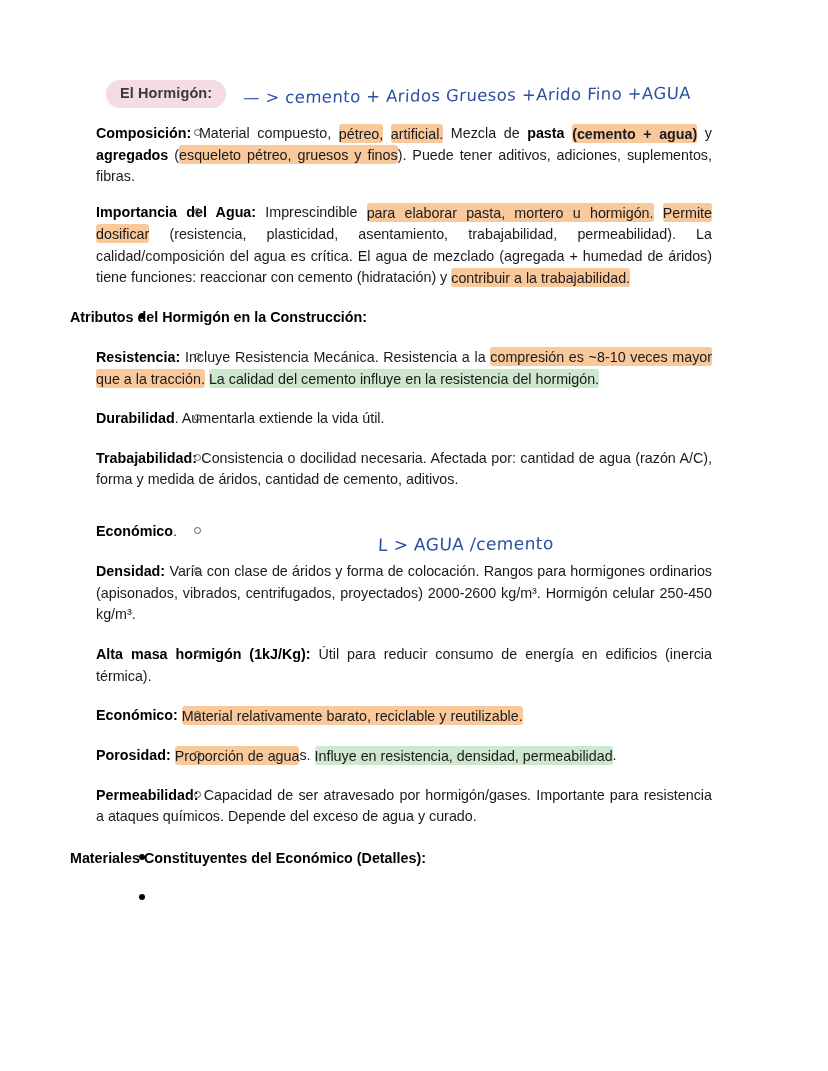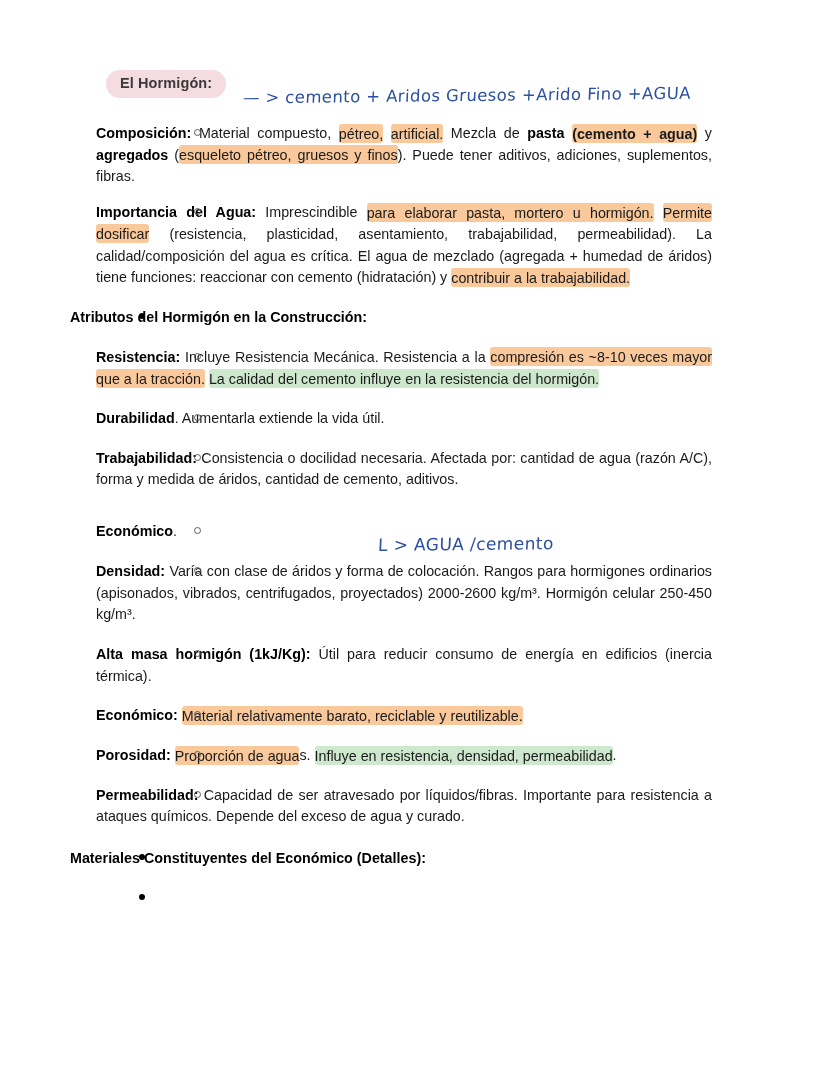--- a/index.html
+++ b/index.html
@@ -19,21 +19,21 @@
   .page {
     position: absolute;
     inset: 0;
     background: #ffffff;
   }
 
   
   .title-row {
     position: absolute;
     left: 0;
-    top: 70px;
+    top: 80px;
     width: 828px;
     height: 34px;
   }
   .title-badge {
     position: absolute;
     left: 106px;
     top: 0;
     padding: 6px 14px 7px 14px;
     background: #f5dbe2;
     border-radius: 14px;
@@ -217,21 +217,21 @@
         <p class="para nojust"><b>Económico:</b><span> </span><mark class="hl-orange">Material relativamente barato, reciclable y reutilizable.</mark></p>
       </li>
 
       <li class="item lvl2 gap-lg">
         <span class="bullet"></span>
         <p class="para"><b>Porosidad:</b><span> </span><mark class="hl-orange">Proporción de agua</mark><span>s. </span><mark class="hl-green">Influye en resistencia, densidad, permeabilidad</mark><span>.</span></p>
       </li>
 
       <li class="item lvl2" style="margin-bottom:20px;">
         <span class="bullet"></span>
-        <p class="para"><b>Permeabilidad:</b><span> Capacidad de ser atravesado por líquidos/fibras. Importante para resistencia a ataques químicos. Depende del exceso de agua y curado.</span></p>
+        <p class="para"><b>Permeabilidad:</b><span> Capacidad de ser atravesado por hormigón/gases. Importante para resistencia a ataques químicos. Depende del exceso de agua y curado.</span></p>
       </li>
 
       <li class="item lvl1 gap-lg">
         <span class="bullet"></span>
         <p class="para nojust"><b>Materiales Constituyentes del Económico (Detalles):</b></p>
       </li>
 
       <li class="item lvl1">
         <span class="bullet"></span>
       </li>

